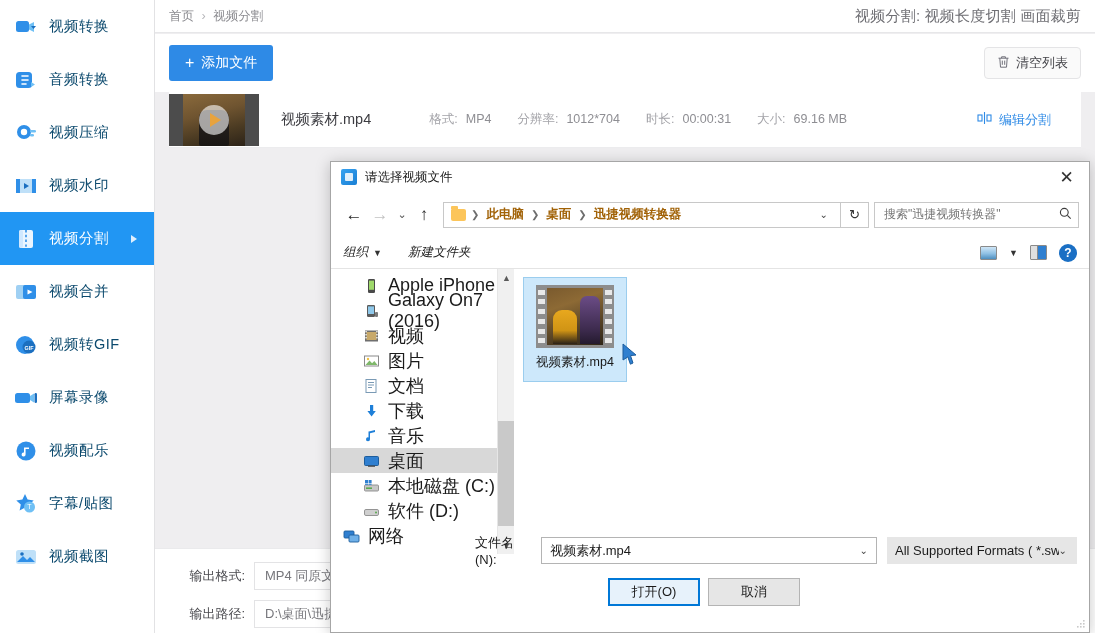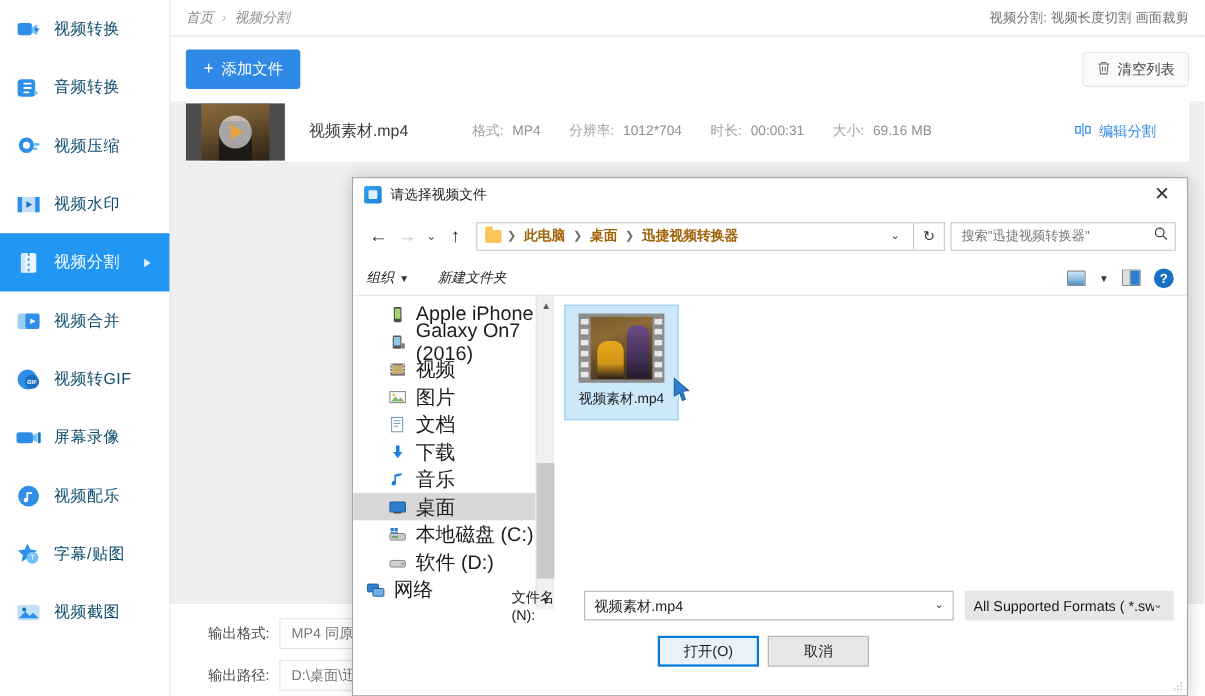--- a/index.html
+++ b/index.html
@@ -32,24 +32,24 @@
     border-left: 6px solid rgba(255,255,255,.85);
     border-top: 4.5px solid transparent; border-bottom: 4.5px solid transparent;
   }
 
   
   .topbar {
     position: absolute; left: 155px; top: 0; width: 940px; height: 33px;
     background: #ffffff; border-bottom: 1px solid #e7e7e9;
     display: flex; align-items: center; padding: 0 14px;
   }
-  .crumb { font-size: 12.5px; color: #8b8b90; font-style: italic; }
+  .crumb { font-size: 12.5px; color: #8b8b90; }
   .crumb .sep { margin: 0 4px; color: #b4b4b8; }
   .topbar-right {
-    margin-left: auto; font-size: 12px; color: #6e6e73; letter-spacing: .2px;
+    margin-left: auto; font-size: 15px; color: #6e6e73; letter-spacing: .2px;
   }
 
   
   .actionbar {
     position: absolute; left: 155px; top: 34px; width: 940px; height: 58px;
     background: #ffffff; display: flex; align-items: center; padding: 0 14px;
   }
   .btn-primary {
     height: 36px; padding: 0 16px; background: #2e8ae6; color: #fff;
     border: none; border-radius: 3px; font-size: 14px; cursor: pointer;
@@ -123,21 +123,21 @@
   .anno-text {
     position: absolute; left: 748px; top: 422px;
     font-family: "DejaVu Serif", serif; font-weight: bold;
     font-size: 54px; letter-spacing: 12px; color: #2f7ef0;
     text-shadow: 0 0 9px #ffffff, 0 0 18px #ffffff, 0 0 26px #dbe9ff;
     pointer-events: none; white-space: nowrap;
   }
 
   
   .dialog {
-    position: absolute; left: 320px; top: 161px; width: 760px; height: 472px;
+    position: absolute; left: 330px; top: 161px; width: 760px; height: 472px;
     background: #ffffff; border: 1px solid #a6a6a6;
     box-shadow: 0 2px 14px rgba(0,0,0,.22);
     font-family: "Liberation Sans", "DejaVu Sans", sans-serif;
   }
   .dlg-title {
     height: 30px; display: flex; align-items: center; padding: 0 0 0 10px;
   }
   .dlg-app-ico {
     width: 16px; height: 16px; border-radius: 2px;
     background: linear-gradient(135deg,#36a2f0,#1a7fd4);

